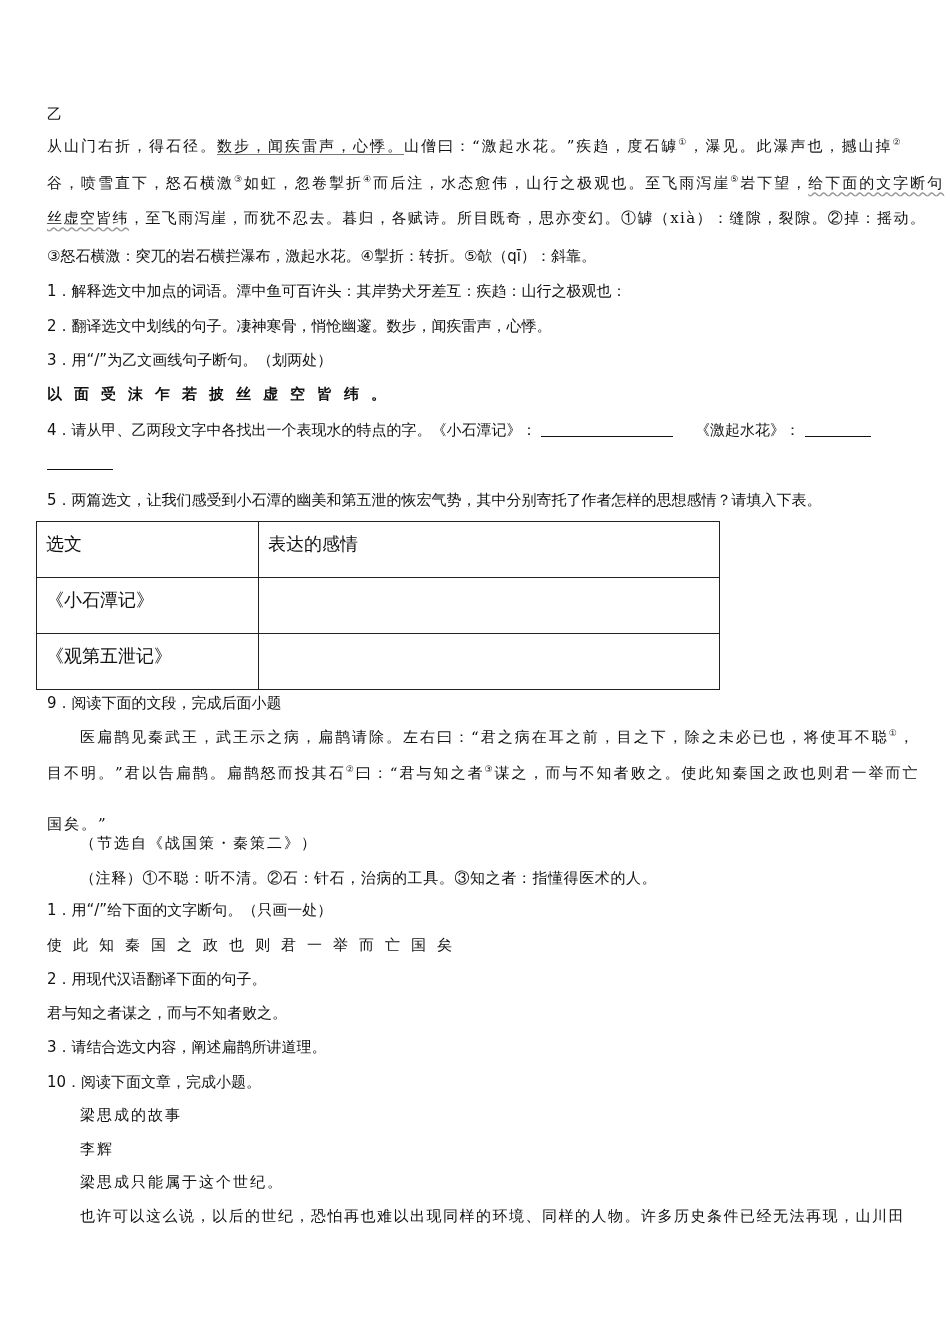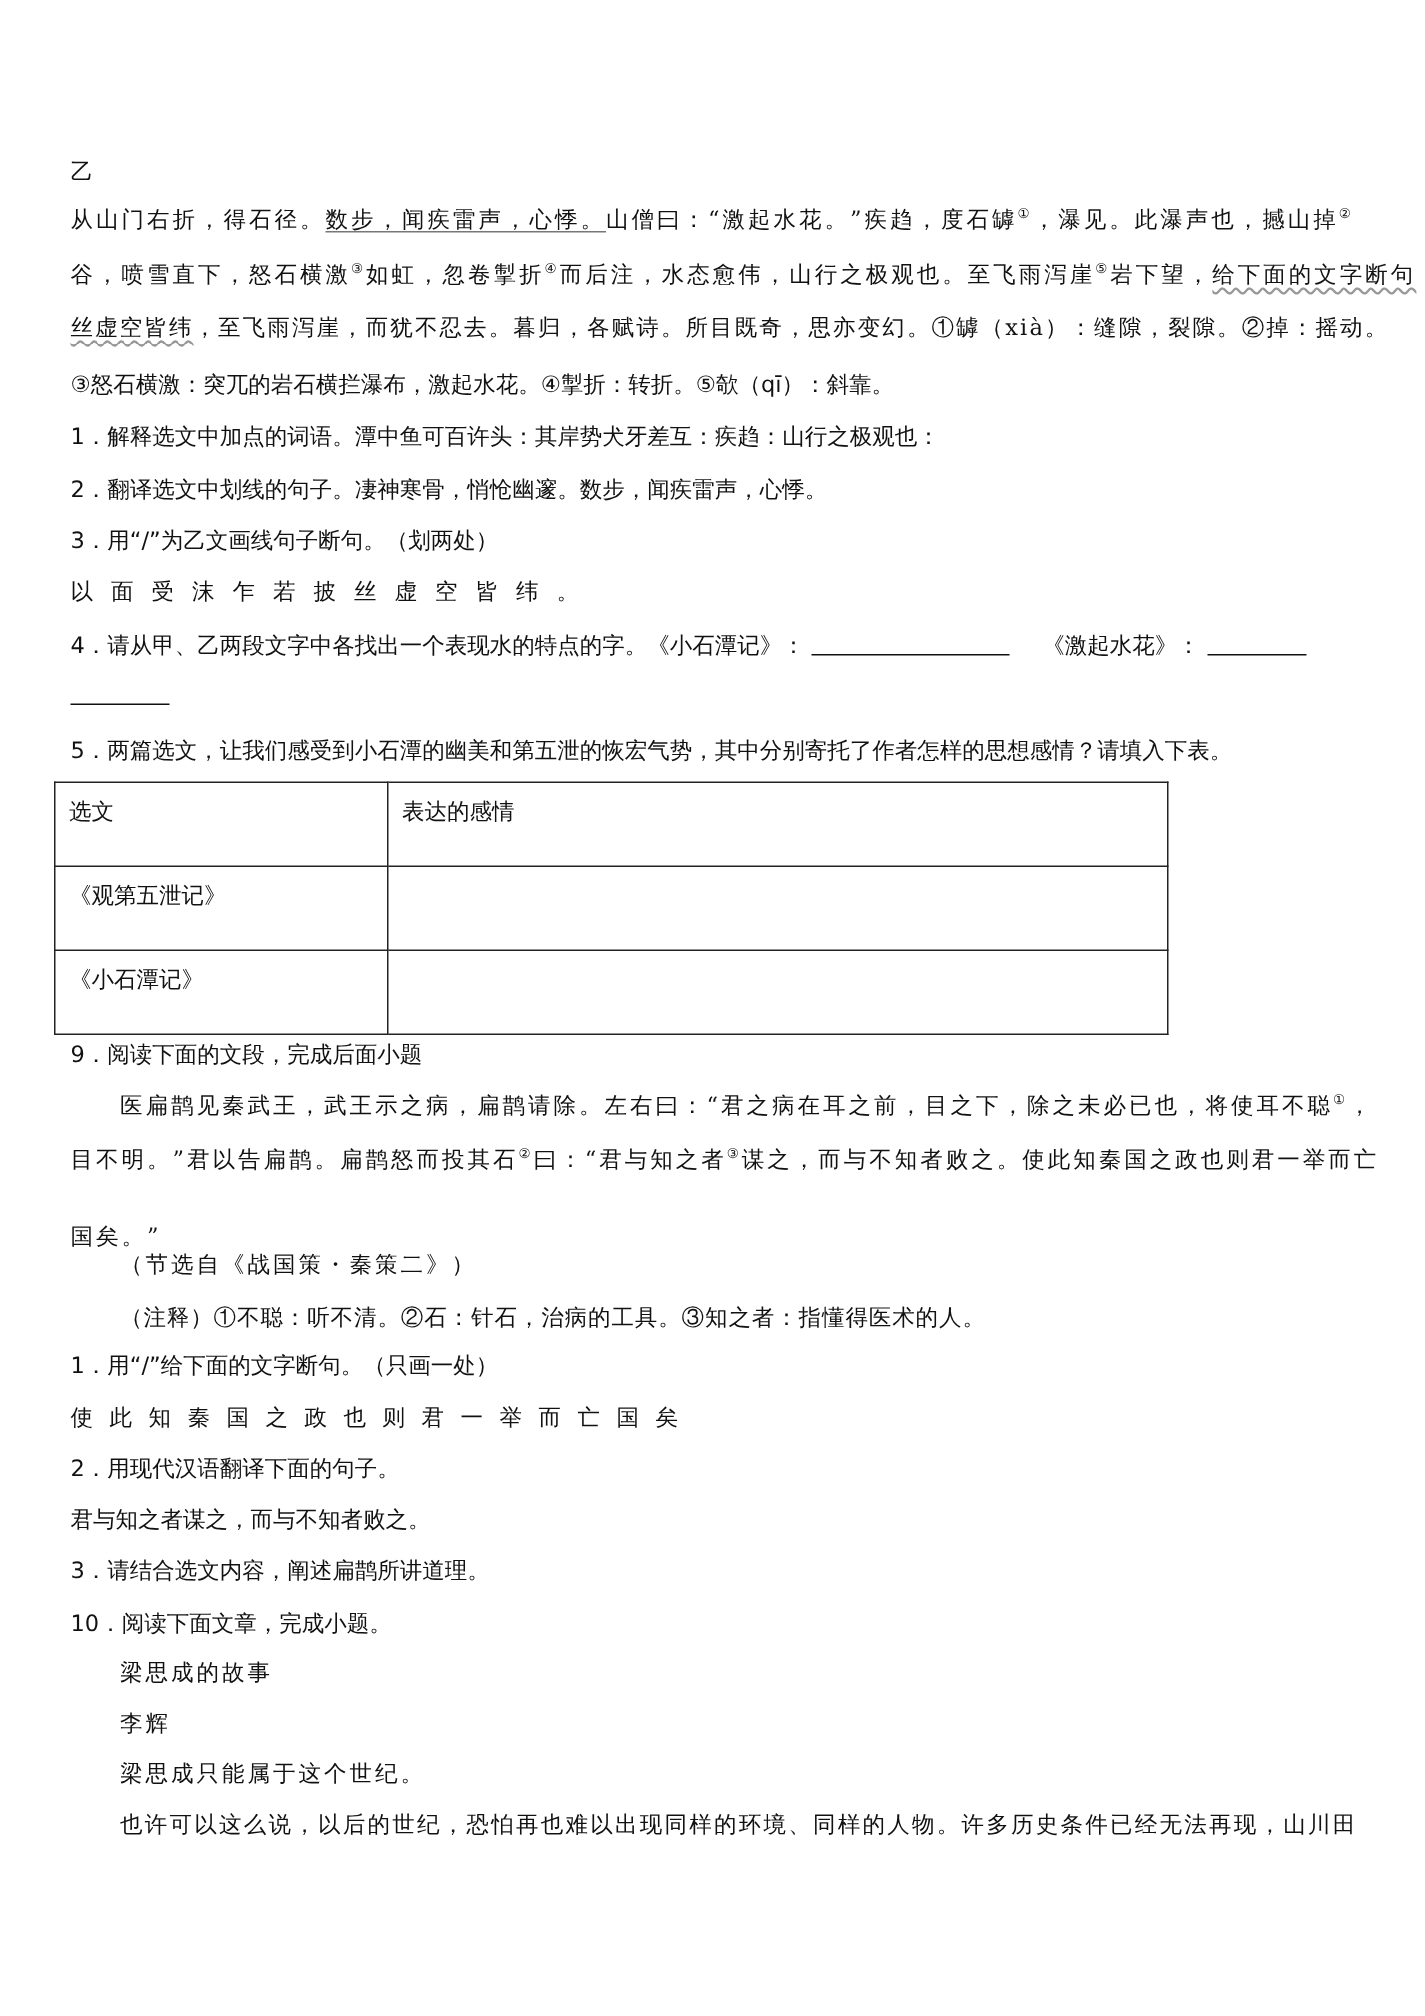--- a/index.html
+++ b/index.html
@@ -7,28 +7,28 @@
     width: 950px; height: 1344px; position: relative; overflow: hidden;
     font-family: "DejaVu Serif", "Liberation Serif", serif;
     color: #111; font-size: 15px;
   }
   .line {
     position: absolute; left: 47px; white-space: nowrap;
     font-size: 15px; line-height: 20px; letter-spacing: 0.2px;
   }
   .sans { font-family: "DejaVu Sans", "Liberation Sans", sans-serif; letter-spacing: 0; }
   .wide { letter-spacing: 2px; }
-  .spaced { letter-spacing: 12px; }
+  .spaced { letter-spacing: 12px; font-weight: bold; }
   .ul { text-decoration: underline; text-decoration-color: #777; text-underline-offset: 3px; text-align: center; }
   .wavy { text-decoration: underline wavy #999; text-underline-offset: 3px; }
   sup { font-size: 9px; vertical-align: 6px; line-height: 0; }
   .blank { display: inline-block; border-bottom: 1px solid #111; height: 14px; vertical-align: -2px; }
   table.emo {
-    position: absolute; left: 36px; top: 521px; width: 743px;
-    border-collapse: collapse; font-size: 15px;
+    position: absolute; left: 36px; top: 521px; width: 684px;
+    border-collapse: collapse; font-size: 18px;
     font-family: "DejaVu Sans", "Liberation Sans", sans-serif;
   }
   table.emo td {
     border: 1.5px solid #222; height: 45px; padding: 0 9px; vertical-align: top; padding-top: 10px;
   }
   table.emo td.c1 { width: 203px; }
 </style>
 </head>
 <body>
 
@@ -64,25 +64,25 @@
 
 <div class="line sans" style="top:490px">5．两篇选文，让我们感受到小石潭的幽美和第五泄的恢宏气势，其中分别寄托了作者怎样的思想感情？请填入下表。</div>
 
 <table class="emo">
   <tbody>
       <tr>
     <td class="c1">选文</td>
     <td>表达的感情</td>
   </tr>
   <tr>
-    <td class="c1">《观第五泄记》</td>
+    <td class="c1">《小石潭记》</td>
     <td></td>
   </tr>
   <tr>
-    <td class="c1">《小石潭记》</td>
+    <td class="c1">《观第五泄记》</td>
     <td></td>
   </tr>
 </tbody>
   </table>
 
 <div class="line sans" style="top:693px">9．阅读下面的文段，完成后面小题</div>
 
 <div class="line wide" style="top:727px; left:80px">
   <span>医扁鹊见秦武王，武王示之病，扁鹊请除。左右曰：“君之病在耳之前，目之下，除之未必已也，将使耳不聪</span><sup>①</sup><span>，</span>
 </div>

